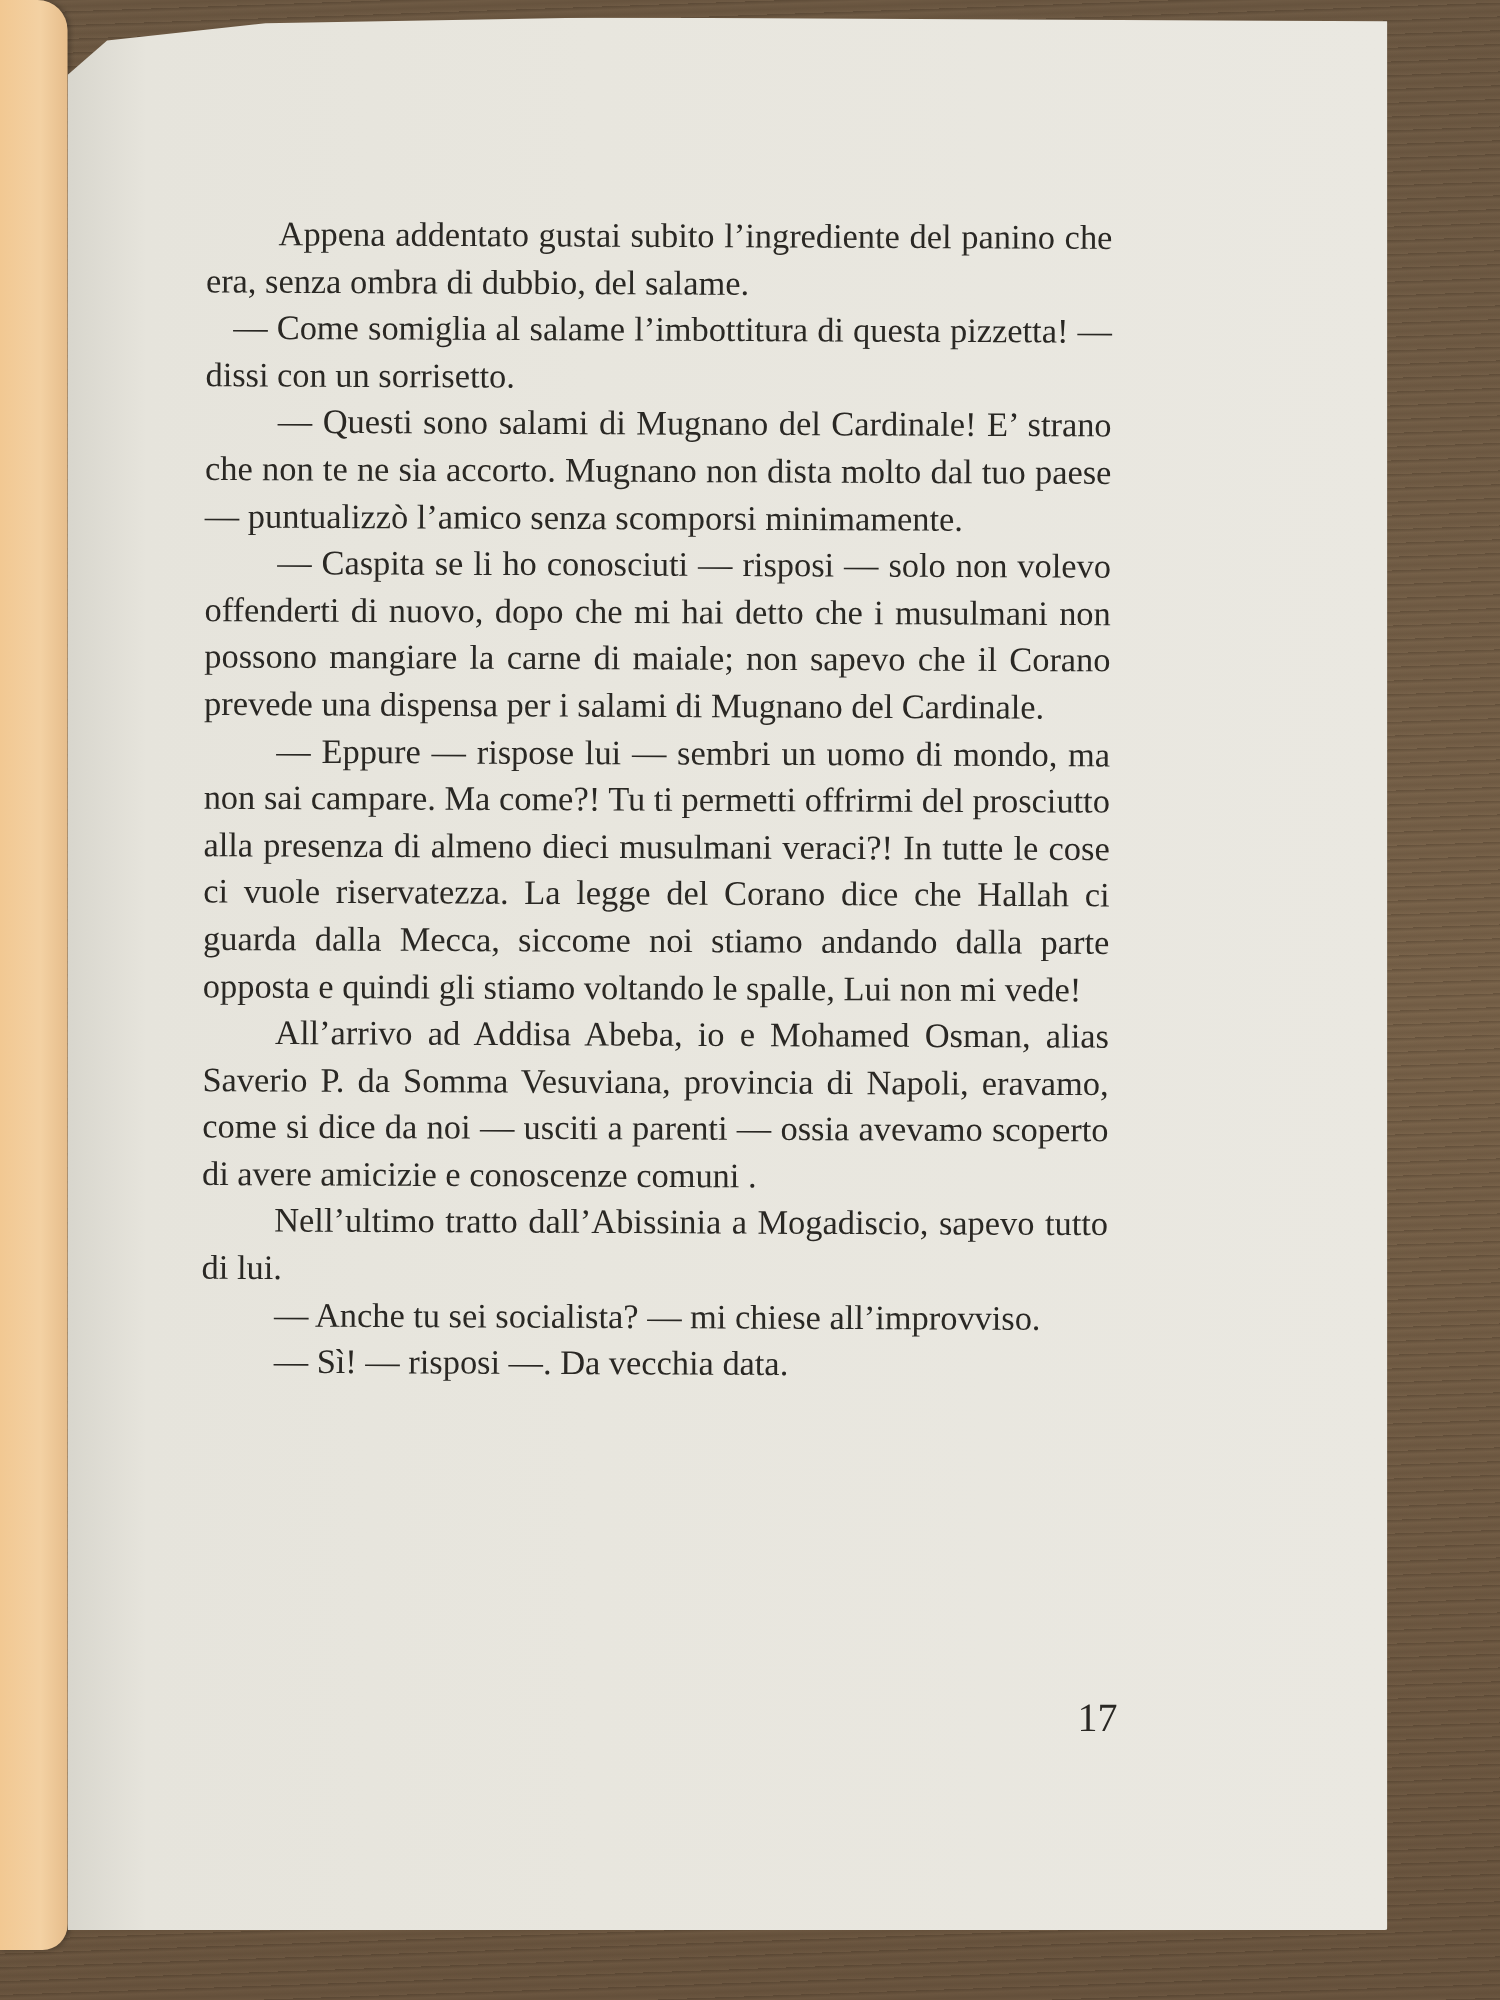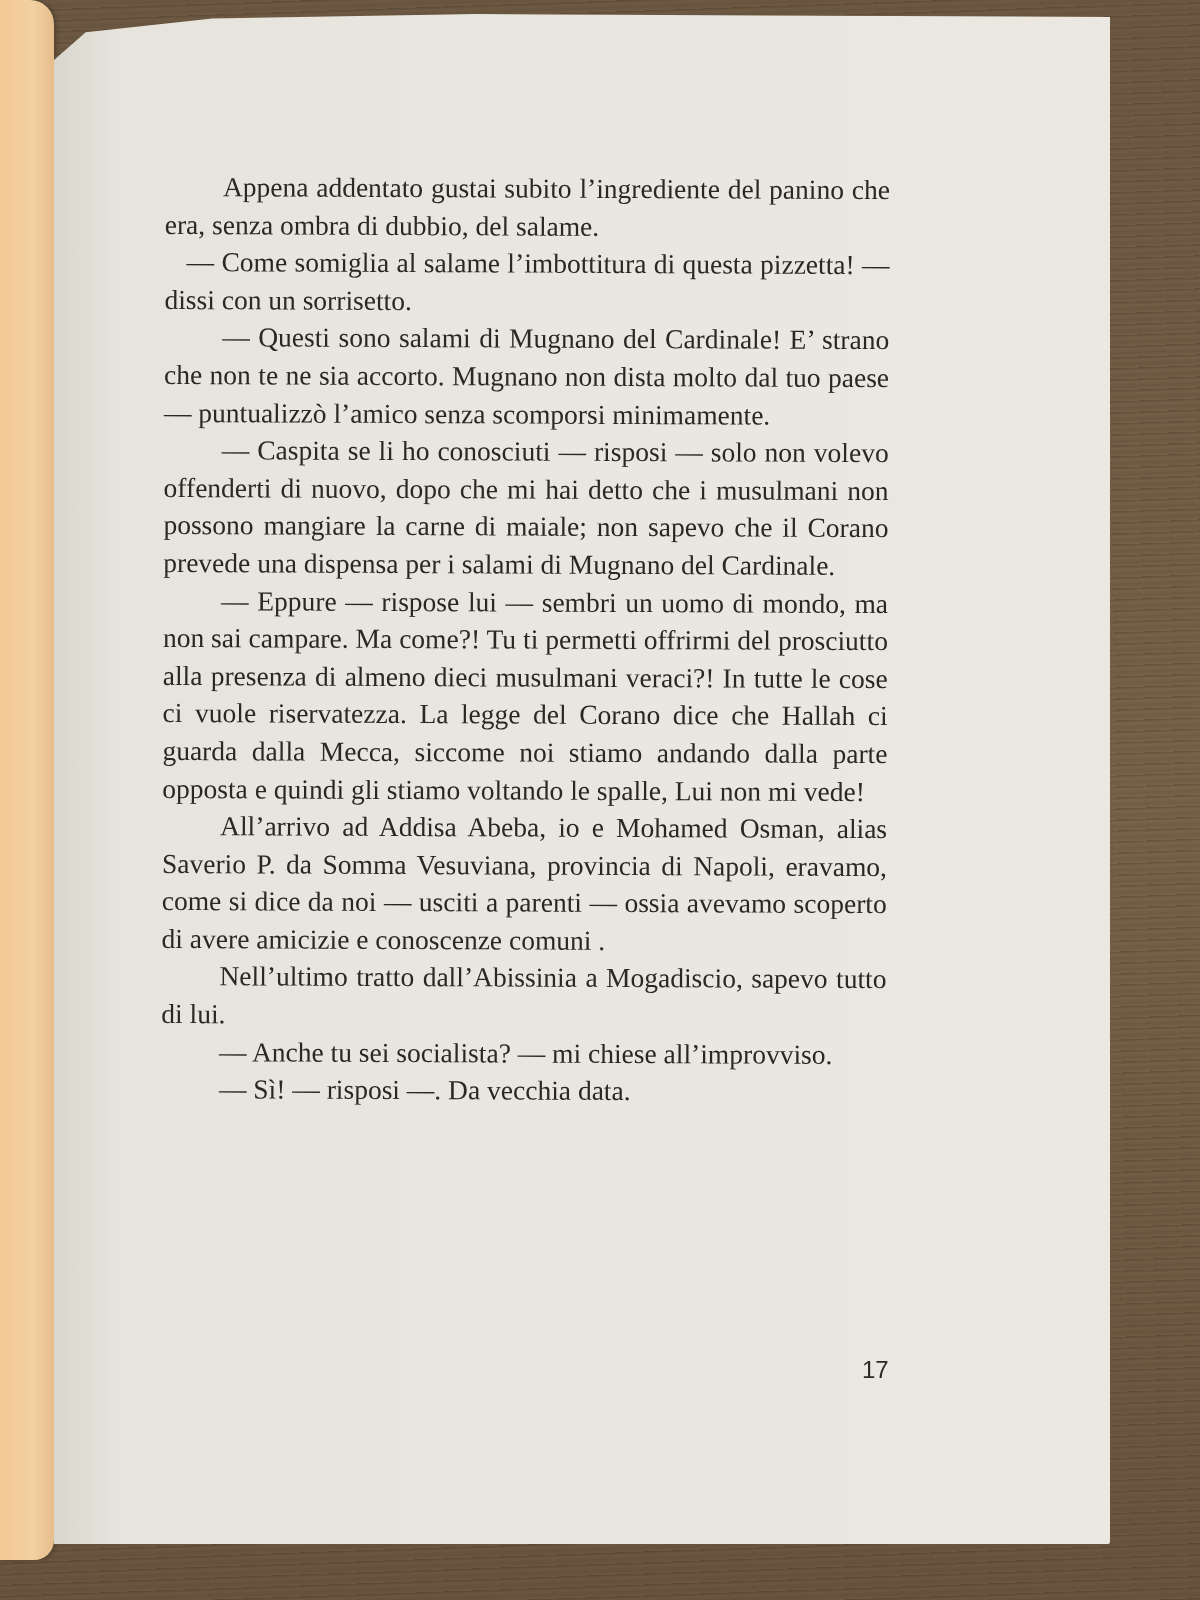--- a/index.html
+++ b/index.html
@@ -25,22 +25,22 @@
   .text-block {
     position: absolute; left: 165px; top: 168px; width: 725px;
     font-family: "Liberation Serif", "DejaVu Serif", serif;
     font-size: 27.5px; line-height: 37.6px; color: #2a2824;
     text-align: justify; transform: rotate(0.25deg); transform-origin: left top;
   }
   .para { margin: 0; text-indent: 58px; }
   .para.dialog-noindent { text-indent: 22px; }
   .page-number {
     position: absolute; left: 862px; top: 1356px;
-    font-family: Liberation Sans, sans-serif;
-    font-size: 24px; color: #2a2824;
+    font-family: Liberation Serif, serif;
+    font-size: 32px; color: #2a2824;
   }
 </style>
 </head>
 <body>
 
 <div class="prev-page-edge"></div>
 
 <div class="page"></div>
 
 <div class="text-block">

